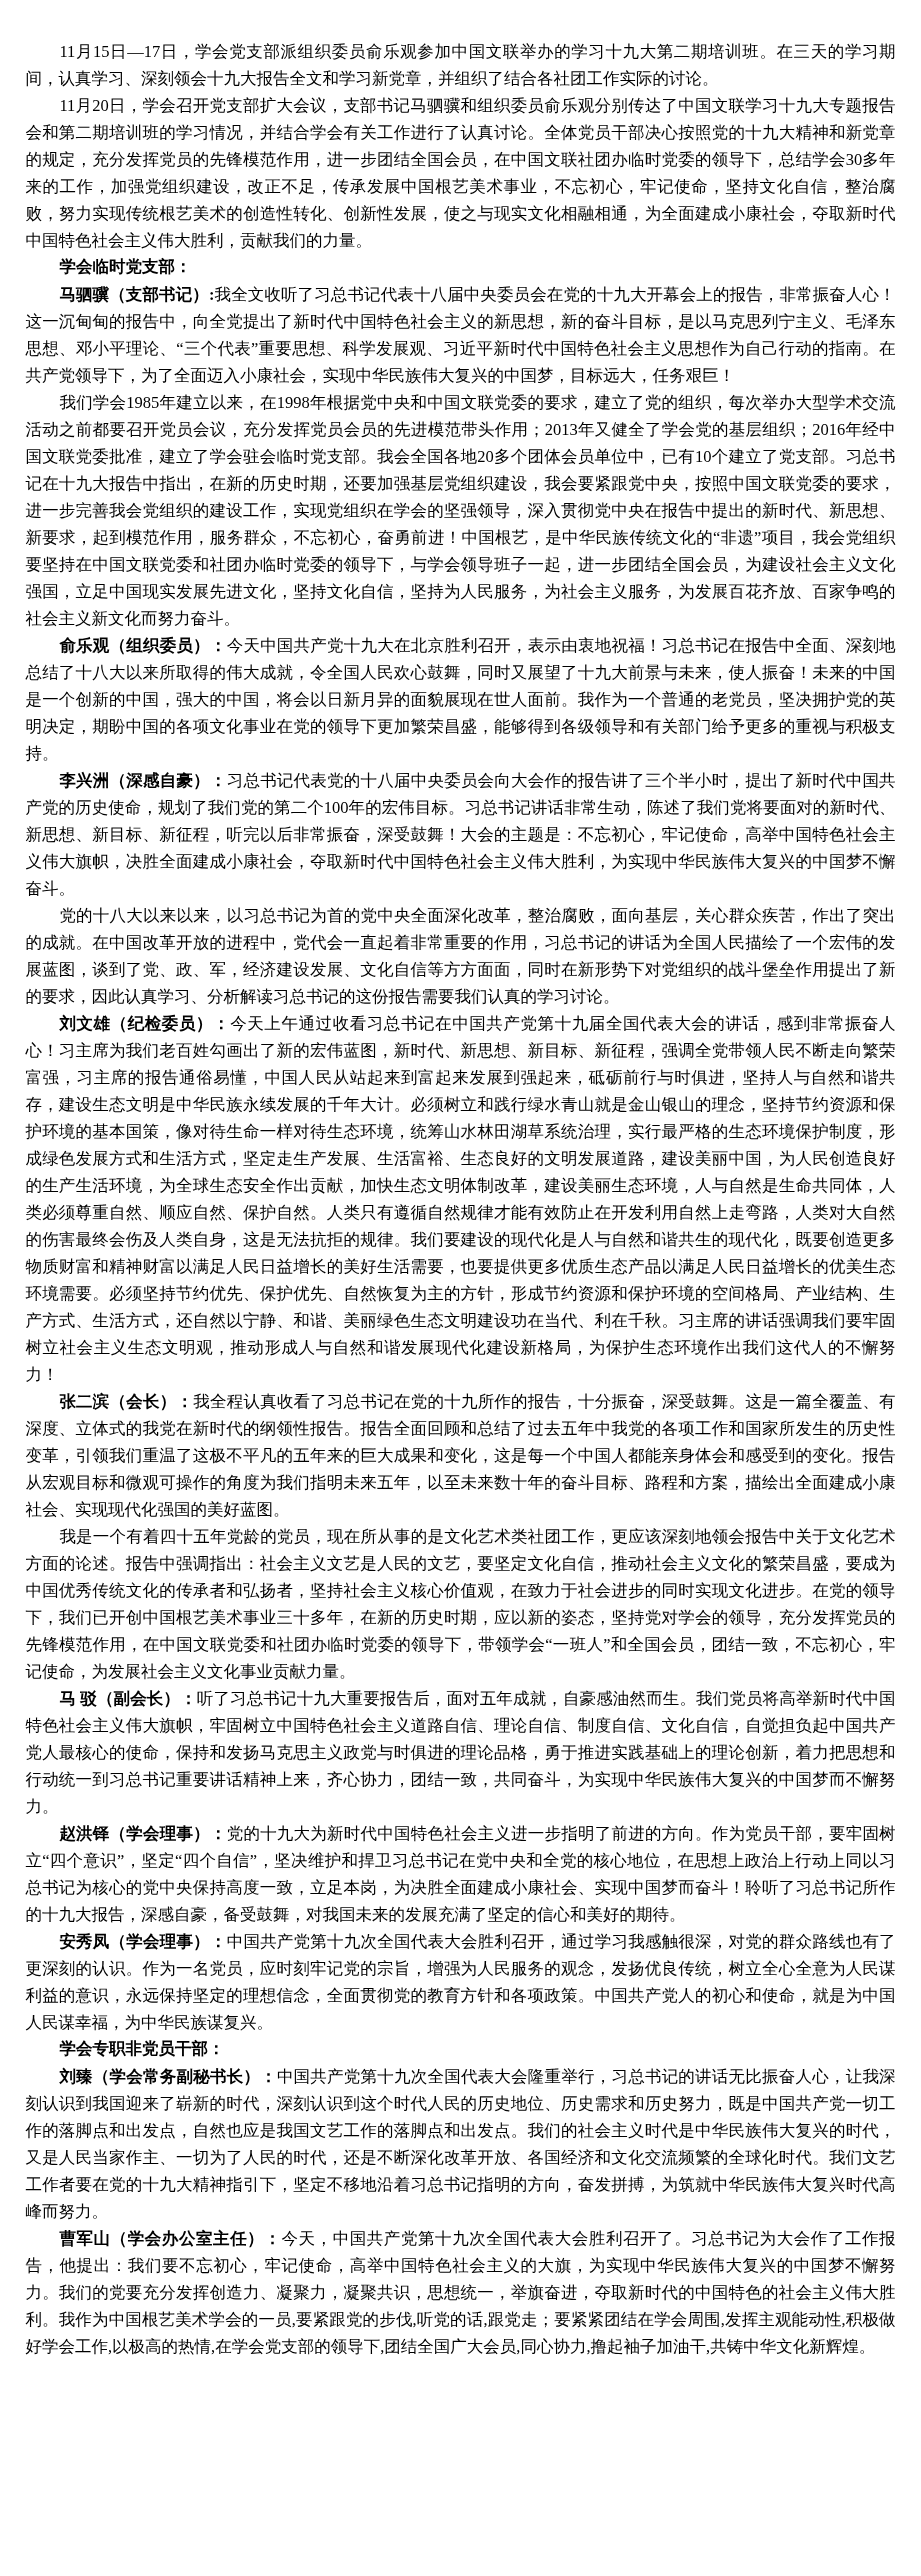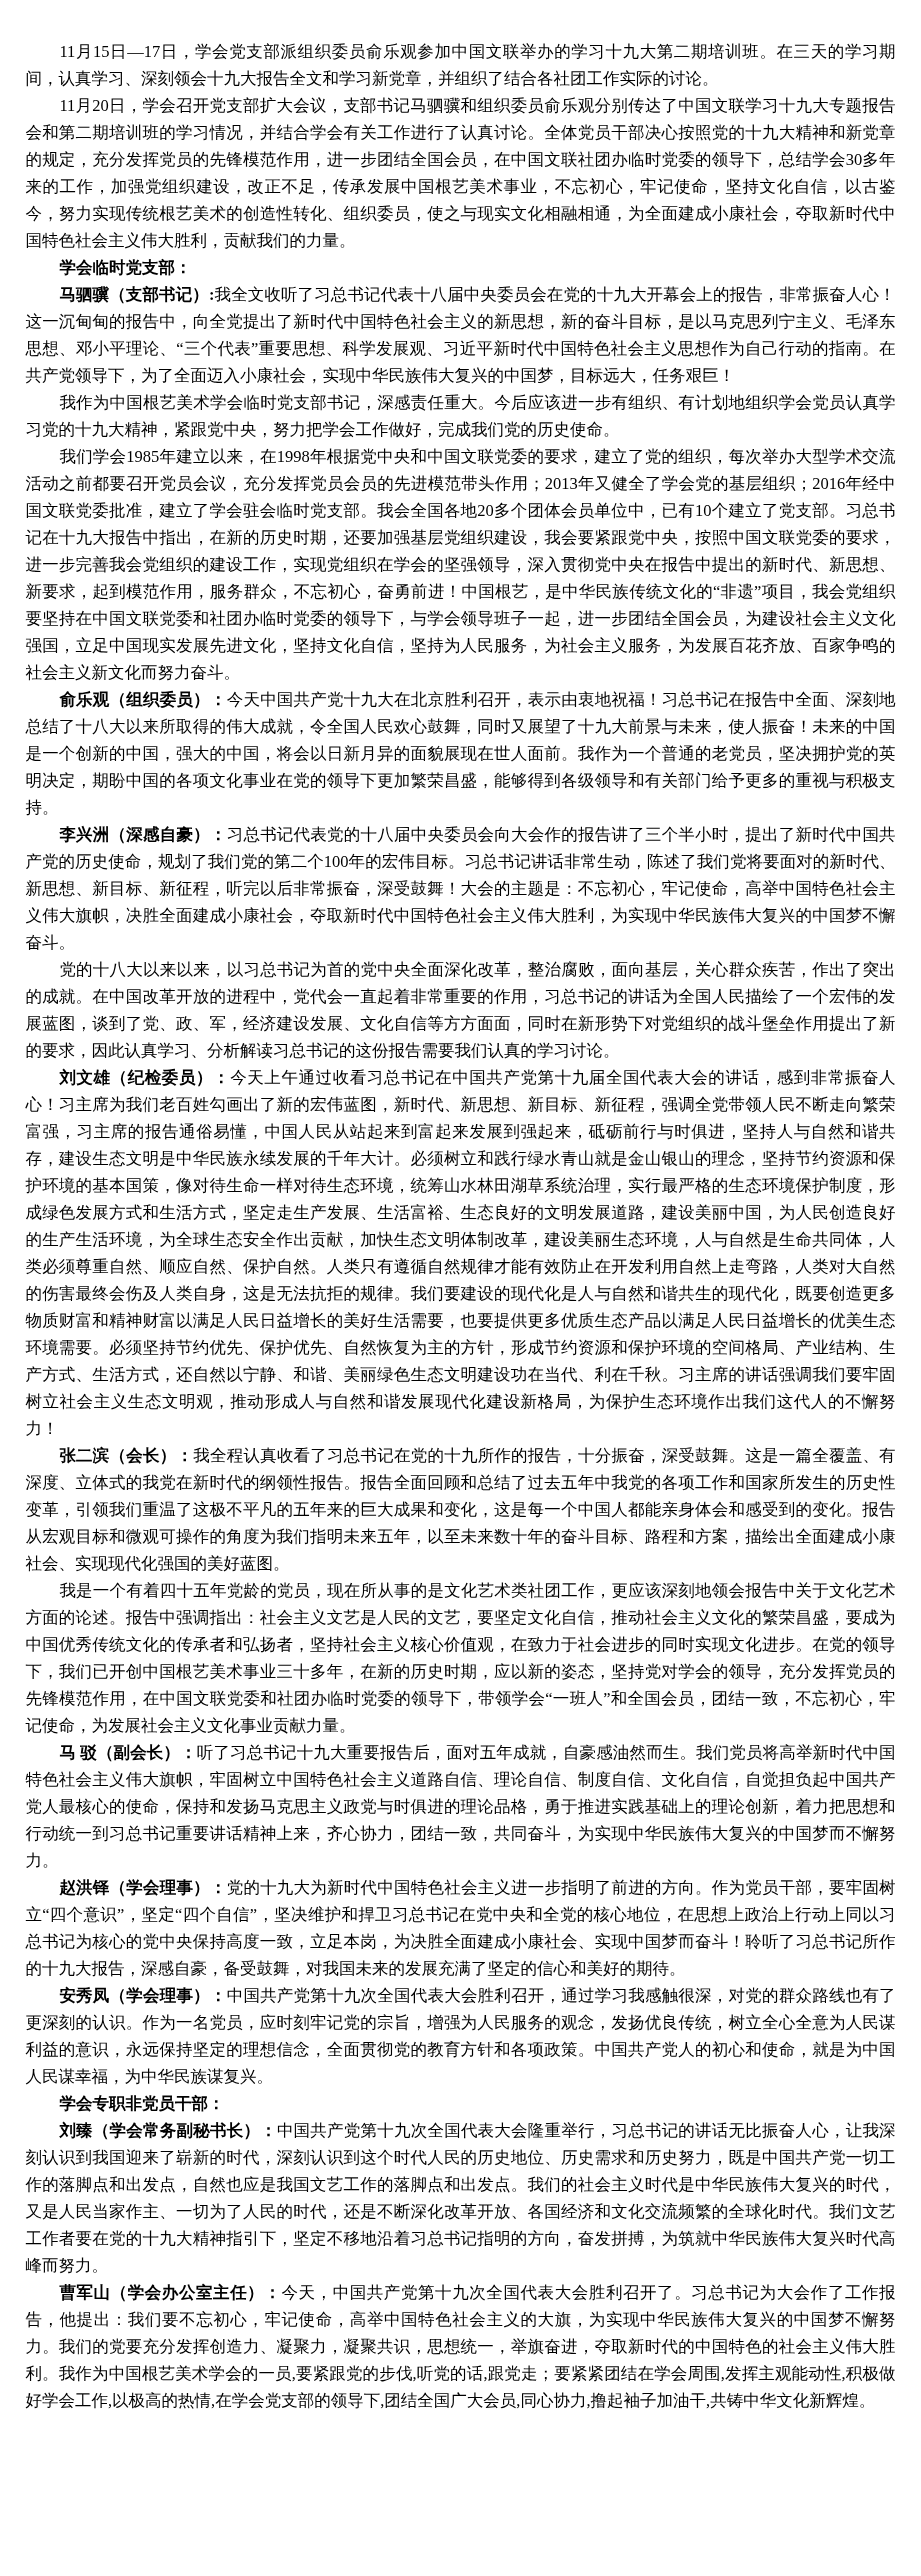--- a/index.html
+++ b/index.html
@@ -20,38 +20,38 @@
   }
   .doc p {
     margin: 0;
     text-indent: 34px;
   }
   p.transition-para {
     margin-top: 14px;
   }
   p.section-heading {
     font-weight: bold;
+    font-family: Liberation Mono, monospace;
   }
   .speaker-name {
     font-weight: bold;
     margin-top: 20px;
   }
 </style>
 </head>
 <body>
 
 <div class="doc">
   <div>
       <p>11月15日—17日，学会党支部派组织委员俞乐观参加中国文联举办的学习十九大第二期培训班。在三天的学习期间，认真学习、深刻领会十九大报告全文和学习新党章，并组织了结合各社团工作实际的讨论。</p>
-      <p>11月20日，学会召开党支部扩大会议，支部书记马驷骥和组织委员俞乐观分别传达了中国文联学习十九大专题报告会和第二期培训班的学习情况，并结合学会有关工作进行了认真讨论。全体党员干部决心按照党的十九大精神和新党章的规定，充分发挥党员的先锋模范作用，进一步团结全国会员，在中国文联社团办临时党委的领导下，总结学会30多年来的工作，加强党组织建设，改正不足，传承发展中国根艺美术事业，不忘初心，牢记使命，坚持文化自信，以古鉴今，努力实现传统根艺美术的创造性转化、组织委员，使之与现实文化相融相通，为全面建成小康社会，夺取新时代中国特色社会主义伟大胜利，贡献我们的力量。</p>
+      <p>11月20日，学会召开党支部扩大会议，支部书记马驷骥和组织委员俞乐观分别传达了中国文联学习十九大专题报告会和第二期培训班的学习情况，并结合学会有关工作进行了认真讨论。全体党员干部决心按照党的十九大精神和新党章的规定，充分发挥党员的先锋模范作用，进一步团结全国会员，在中国文联社团办临时党委的领导下，总结学会30多年来的工作，加强党组织建设，改正不足，传承发展中国根艺美术事业，不忘初心，牢记使命，坚持文化自信，整治腐败，努力实现传统根艺美术的创造性转化、创新性发展，使之与现实文化相融相通，为全面建成小康社会，夺取新时代中国特色社会主义伟大胜利，贡献我们的力量。</p>
     </div>
   <div>
       <p class="section-heading">学会临时党支部：</p>
       <p><span class="speaker-name">马驷骥（支部书记）:</span><span>我全文收听了习总书记代表十八届中央委员会在党的十九大开幕会上的报告，非常振奋人心！这一沉甸甸的报告中，向全党提出了新时代中国特色社会主义的新思想，新的奋斗目标，是以马克思列宁主义、毛泽东思想、邓小平理论、“三个代表”重要思想、科学发展观、习近平新时代中国特色社会主义思想作为自己行动的指南。在共产党领导下，为了全面迈入小康社会，实现中华民族伟大复兴的中国梦，目标远大，任务艰巨！</span></p>
-      <p><span>我作为中国根艺美术学会临时党支部书记，深感责任重大。今后应该进一步有组织、有计划地组织学会党员认真学习党的十九大精神，紧跟党中央，努力把学会工作做好，完成我们党的历史使命。</span></p>
       <p><span>我们学会1985年建立以来，在1998年根据党中央和中国文联党委的要求，建立了党的组织，每次举办大型学术交流活动之前都要召开党员会议，充分发挥党员会员的先进模范带头作用；2013年又健全了学会党的基层组织；2016年经中国文联党委批准，建立了学会驻会临时党支部。我会全国各地20多个团体会员单位中，已有10个建立了党支部。习总书记在十九大报告中指出，在新的历史时期，还要加强基层党组织建设，我会要紧跟党中央，按照中国文联党委的要求，进一步完善我会党组织的建设工作，实现党组织在学会的坚强领导，深入贯彻党中央在报告中提出的新时代、新思想、新要求，起到模范作用，服务群众，不忘初心，奋勇前进！中国根艺，是中华民族传统文化的“非遗”项目，我会党组织要坚持在中国文联党委和社团办临时党委的领导下，与学会领导班子一起，进一步团结全国会员，为建设社会主义文化强国，立足中国现实发展先进文化，坚持文化自信，坚持为人民服务，为社会主义服务，为发展百花齐放、百家争鸣的社会主义新文化而努力奋斗。</span></p>
       <p><span class="speaker-name">俞乐观（组织委员）：</span><span>今天中国共产党十九大在北京胜利召开，表示由衷地祝福！习总书记在报告中全面、深刻地总结了十八大以来所取得的伟大成就，令全国人民欢心鼓舞，同时又展望了十九大前景与未来，使人振奋！未来的中国是一个创新的中国，强大的中国，将会以日新月异的面貌展现在世人面前。我作为一个普通的老党员，坚决拥护党的英明决定，期盼中国的各项文化事业在党的领导下更加繁荣昌盛，能够得到各级领导和有关部门给予更多的重视与积极支持。</span></p>
       <p><span class="speaker-name">李兴洲（深感自豪）：</span><span>习总书记代表党的十八届中央委员会向大会作的报告讲了三个半小时，提出了新时代中国共产党的历史使命，规划了我们党的第二个100年的宏伟目标。习总书记讲话非常生动，陈述了我们党将要面对的新时代、新思想、新目标、新征程，听完以后非常振奋，深受鼓舞！大会的主题是：不忘初心，牢记使命，高举中国特色社会主义伟大旗帜，决胜全面建成小康社会，夺取新时代中国特色社会主义伟大胜利，为实现中华民族伟大复兴的中国梦不懈奋斗。</span></p>
       <p><span>党的十八大以来以来，以习总书记为首的党中央全面深化改革，整治腐败，面向基层，关心群众疾苦，作出了突出的成就。在中国改革开放的进程中，党代会一直起着非常重要的作用，习总书记的讲话为全国人民描绘了一个宏伟的发展蓝图，谈到了党、政、军，经济建设发展、文化自信等方方面面，同时在新形势下对党组织的战斗堡垒作用提出了新的要求，因此认真学习、分析解读习总书记的这份报告需要我们认真的学习讨论。</span></p>
       <p><span class="speaker-name">刘文雄（纪检委员）：</span><span>今天上午通过收看习总书记在中国共产党第十九届全国代表大会的讲话，感到非常振奋人心！习主席为我们老百姓勾画出了新的宏伟蓝图，新时代、新思想、新目标、新征程，强调全党带领人民不断走向繁荣富强，习主席的报告通俗易懂，中国人民从站起来到富起来发展到强起来，砥砺前行与时俱进，坚持人与自然和谐共存，建设生态文明是中华民族永续发展的千年大计。必须树立和践行绿水青山就是金山银山的理念，坚持节约资源和保护环境的基本国策，像对待生命一样对待生态环境，统筹山水林田湖草系统治理，实行最严格的生态环境保护制度，形成绿色发展方式和生活方式，坚定走生产发展、生活富裕、生态良好的文明发展道路，建设美丽中国，为人民创造良好的生产生活环境，为全球生态安全作出贡献，加快生态文明体制改革，建设美丽生态环境，人与自然是生命共同体，人类必须尊重自然、顺应自然、保护自然。人类只有遵循自然规律才能有效防止在开发利用自然上走弯路，人类对大自然的伤害最终会伤及人类自身，这是无法抗拒的规律。我们要建设的现代化是人与自然和谐共生的现代化，既要创造更多物质财富和精神财富以满足人民日益增长的美好生活需要，也要提供更多优质生态产品以满足人民日益增长的优美生态环境需要。必须坚持节约优先、保护优先、自然恢复为主的方针，形成节约资源和保护环境的空间格局、产业结构、生产方式、生活方式，还自然以宁静、和谐、美丽绿色生态文明建设功在当代、利在千秋。习主席的讲话强调我们要牢固树立社会主义生态文明观，推动形成人与自然和谐发展现代化建设新格局，为保护生态环境作出我们这代人的不懈努力！</span></p>
       <p><span class="speaker-name">张二滨（会长）：</span><span>我全程认真收看了习总书记在党的十九所作的报告，十分振奋，深受鼓舞。这是一篇全覆盖、有深度、立体式的我党在新时代的纲领性报告。报告全面回顾和总结了过去五年中我党的各项工作和国家所发生的历史性变革，引领我们重温了这极不平凡的五年来的巨大成果和变化，这是每一个中国人都能亲身体会和感受到的变化。报告从宏观目标和微观可操作的角度为我们指明未来五年，以至未来数十年的奋斗目标、路程和方案，描绘出全面建成小康社会、实现现代化强国的美好蓝图。</span></p>
       <p><span>我是一个有着四十五年党龄的党员，现在所从事的是文化艺术类社团工作，更应该深刻地领会报告中关于文化艺术方面的论述。报告中强调指出：社会主义文艺是人民的文艺，要坚定文化自信，推动社会主义文化的繁荣昌盛，要成为中国优秀传统文化的传承者和弘扬者，坚持社会主义核心价值观，在致力于社会进步的同时实现文化进步。在党的领导下，我们已开创中国根艺美术事业三十多年，在新的历史时期，应以新的姿态，坚持党对学会的领导，充分发挥党员的先锋模范作用，在中国文联党委和社团办临时党委的领导下，带领学会“一班人”和全国会员，团结一致，不忘初心，牢记使命，为发展社会主义文化事业贡献力量。</span></p>
       <p><span class="speaker-name">马 驳（副会长）：</span><span>听了习总书记十九大重要报告后，面对五年成就，自豪感油然而生。我们党员将高举新时代中国特色社会主义伟大旗帜，牢固树立中国特色社会主义道路自信、理论自信、制度自信、文化自信，自觉担负起中国共产党人最核心的使命，保持和发扬马克思主义政党与时俱进的理论品格，勇于推进实践基础上的理论创新，着力把思想和行动统一到习总书记重要讲话精神上来，齐心协力，团结一致，共同奋斗，为实现中华民族伟大复兴的中国梦而不懈努力。</span></p>
       <p><span class="speaker-name">赵洪铎（学会理事）：</span><span>党的十九大为新时代中国特色社会主义进一步指明了前进的方向。作为党员干部，要牢固树立“四个意识”，坚定“四个自信”，坚决维护和捍卫习总书记在党中央和全党的核心地位，在思想上政治上行动上同以习总书记为核心的党中央保持高度一致，立足本岗，为决胜全面建成小康社会、实现中国梦而奋斗！聆听了习总书记所作的十九大报告，深感自豪，备受鼓舞，对我国未来的发展充满了坚定的信心和美好的期待。</span></p>
       <p><span class="speaker-name">安秀凤（学会理事）：</span><span>中国共产党第十九次全国代表大会胜利召开，通过学习我感触很深，对党的群众路线也有了更深刻的认识。作为一名党员，应时刻牢记党的宗旨，增强为人民服务的观念，发扬优良传统，树立全心全意为人民谋利益的意识，永远保持坚定的理想信念，全面贯彻党的教育方针和各项政策。中国共产党人的初心和使命，就是为中国人民谋幸福，为中华民族谋复兴。</span></p>

